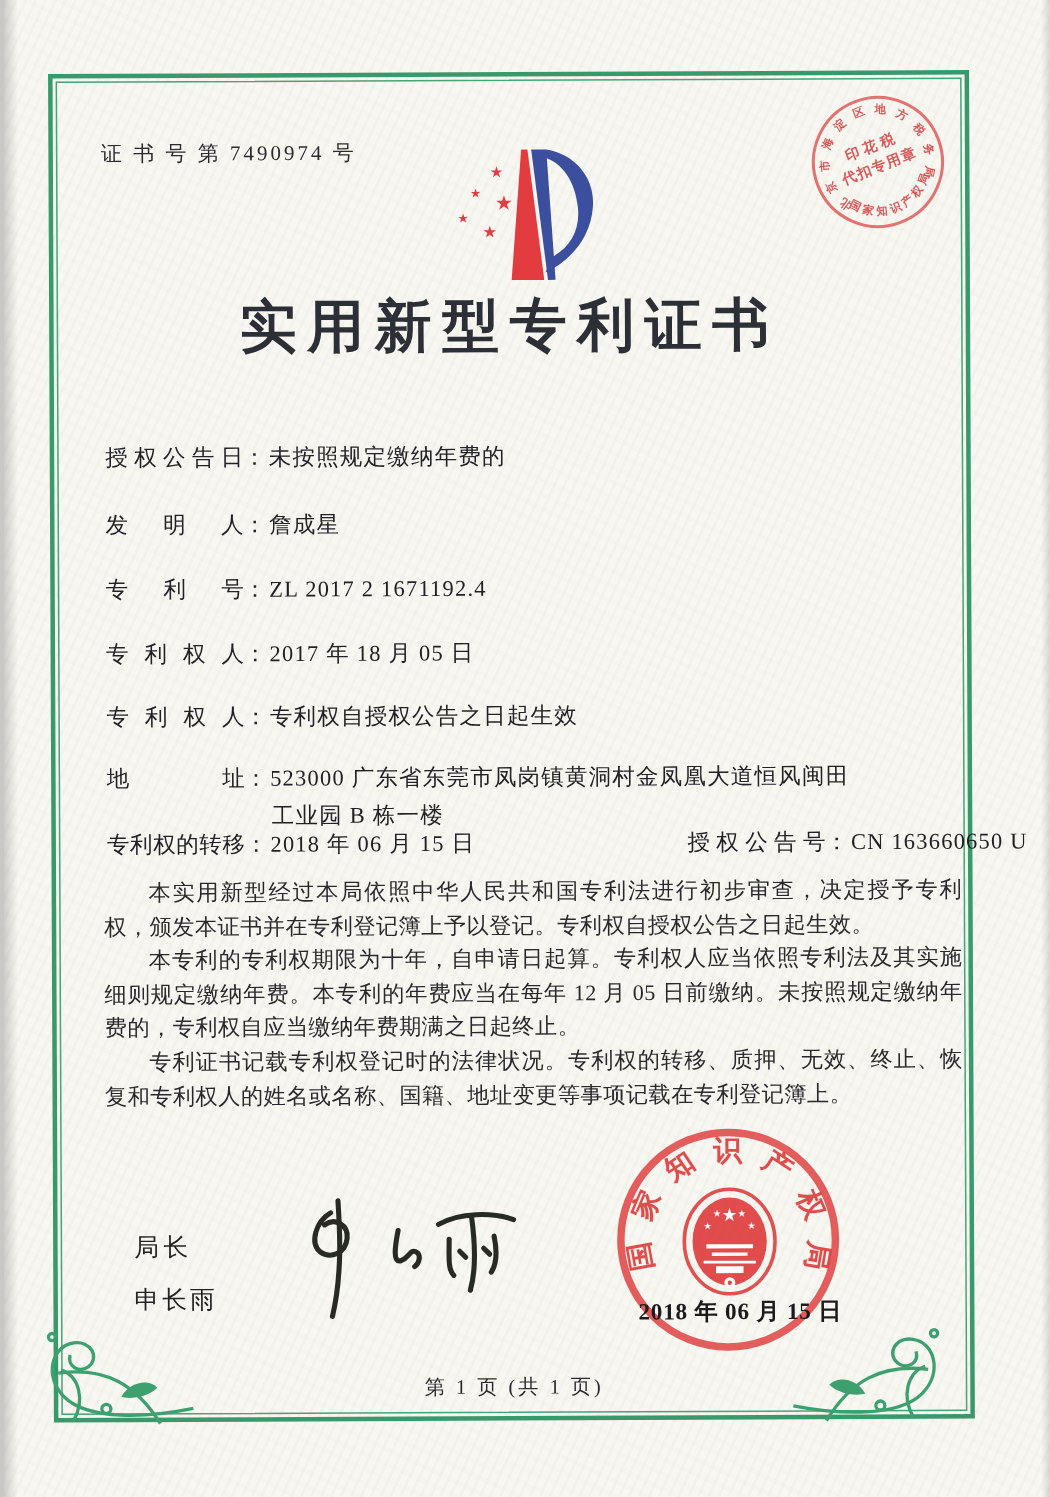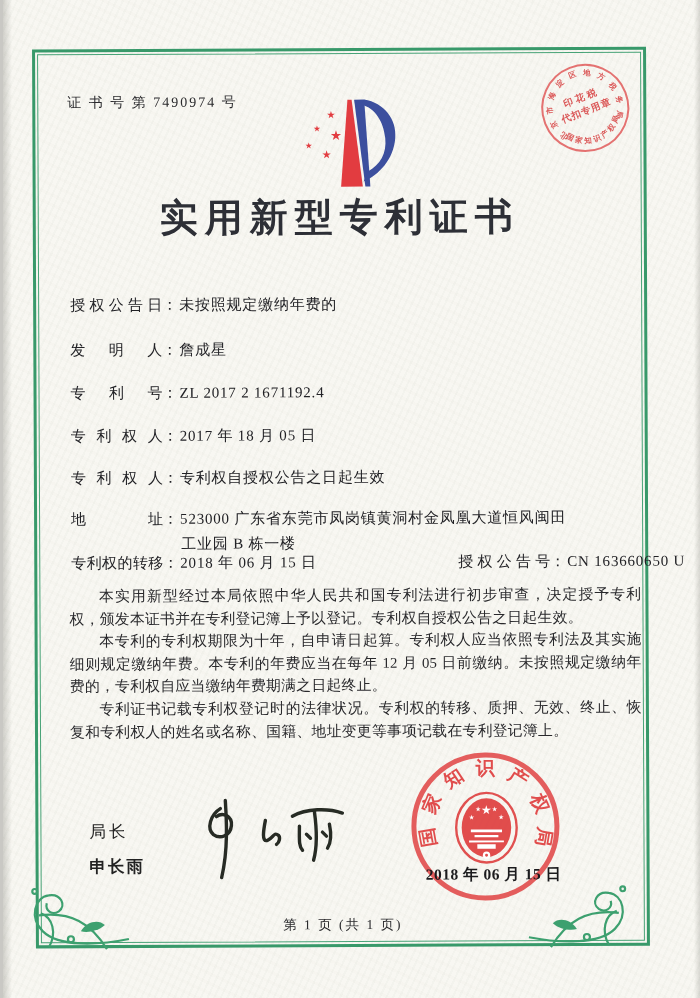--- a/index.html
+++ b/index.html
@@ -49,21 +49,21 @@
   .addr-l2{margin-left:110px;letter-spacing:0.8px;margin-top:6px;}
   .pair2{position:absolute;left:387px;top:0;white-space:nowrap;}
 
   .body-text{
     position:absolute;left:66px;top:584px;width:572px;
     font-size:14.8px;line-height:22.6px;color:#29292c;text-align:justify;
   }
   .body-text p{margin:0;text-indent:2em;letter-spacing:0.3px;}
 
   .director{position:absolute;left:85px;top:820px;font-size:16.5px;color:#222;letter-spacing:3px;}
-  .director .dname{margin-top:13px;letter-spacing:2px;font-weight:bold;}
+  .director .dname{margin-top:13px;letter-spacing:2px;}
   .signature{position:absolute;left:188px;top:796px;width:168px;height:88px;}
 
   
   .seal{position:absolute;left:407px;top:753px;width:148px;height:148px;}
   .seal-ring{position:absolute;inset:0;border:5px solid rgba(224,72,72,.88);border-radius:50%;}
   .arc{position:absolute;inset:0;}
   .arc span{position:absolute;left:50%;top:50%;width:1em;height:1em;line-height:1;
     margin:-0.5em 0 0 -0.5em;text-align:center;display:block;}
   .seal-arc{font-size:19px;font-weight:700;color:rgba(222,62,62,.92);}
   .seal-emblem{position:absolute;left:42px;top:36px;width:66px;height:84px;}

